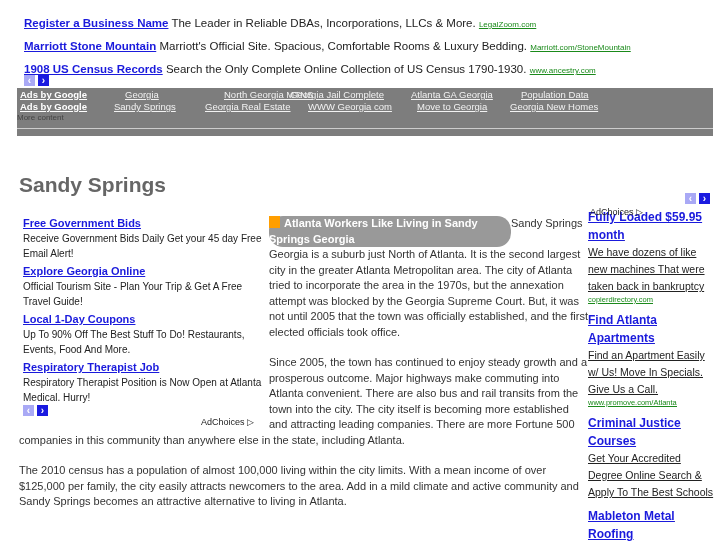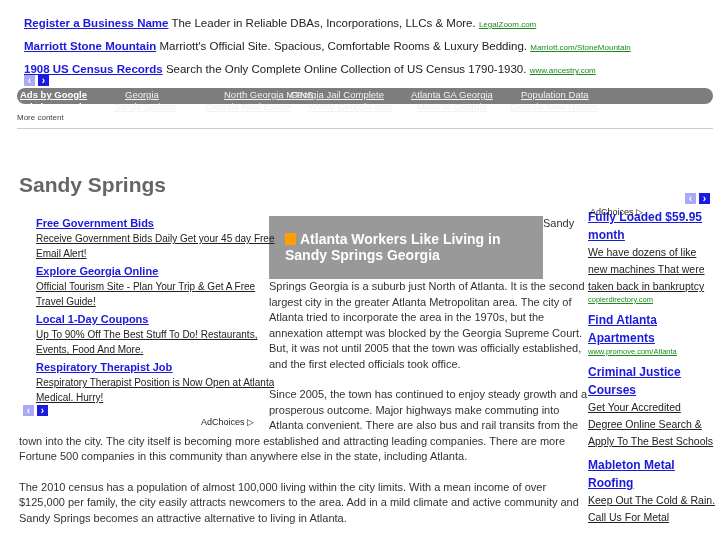--- a/index.html
+++ b/index.html
@@ -12,37 +12,37 @@
   .top-ad .d { color:#222; }
   .top-ad .u { color:#1a8a1a; font-size:8px; text-decoration:underline; }
   .navbtns { display:inline-flex; gap:3px; }
   .nb { width:11px; height:11px; display:inline-flex; align-items:center; justify-content:center;
         font-size:10px; font-weight:bold; color:#fff; line-height:11px; }
   .nb.prev { background:#a9a9f5; }
   .nb.next { background:#1a1ae0; }
   .top-nav { position:absolute; left:24px; top:75px; }
   .adchoices { font-size:9px; color:#222; position:absolute;margin-top:11px; }
   .adchoices .tri { font-size:9px; }
-  .linkbar { position:absolute; left:17px; top:88px; width:696px; height:16px; background:#7d7d7d;border-radius:17px; }
+  .linkbar { position:absolute; left:17px; top:88px; width:696px; height:48px; background:#7d7d7d; }
   .lb-row { position:absolute; left:0; height:12px; font-size:9.5px; line-height:12px; }
   .lb-row a { position:absolute; color:#f2f2f2; text-decoration:underline; white-space:nowrap; }
   .lb-row a.abg { font-weight:bold; color:#fff; }
   .morecontent { position:absolute; left:0; top:25px; font-size:8px; color:#444; }
   .hr { position:absolute; left:17px; top:128px; width:696px; height:1px; background:#ccc; }
   h1 { position:absolute; left:19px; top:173px; margin:0; font-size:21px; font-weight:bold; color:#666;
        font-family:"Liberation Sans", sans-serif; }
-  .left-ads { position:absolute; left:36px; top:216px; width:240px; font-size:10px; line-height:15px;text-decoration:underline; }
+  .left-ads { position:absolute; left:23px; top:216px; width:240px; font-size:10px; line-height:15px; }
   .la { margin-bottom:3px; }
   .la .t { font-weight:bold; color:#1a1adc; text-decoration:underline; font-size:11px; display:block; }
   .la .d { color:#222; }
   .left-nav { position:absolute; left:23px; top:405px; }
   .article { position:absolute; left:19px; top:216px; width:570px; font-size:11px; line-height:15.5px; color:#333; }
   .article p { margin:0 0 15px 0; }
   .float-spacer { float:left; width:250px; height:207px; }
-  .hbox-wrap { display:inline-block; width:242px; background:#999; color:#fff; font-weight:bold; font-size:14px; line-height:15.5px; vertical-align:top; padding:16px; }
+  .hbox-wrap { display:inline-block; width:242px; background:#999; color:#fff; font-weight:bold; font-size:11px; line-height:15.5px; vertical-align:top; padding:0;border-radius:14px; }
   .orange { display:inline-block; width:11px; height:12px; background:#ff9e00; vertical-align:-1px; margin-right:4px; }
   .right-ads { position:absolute; left:588px; top:192px; width:128px; font-size:10.5px; line-height:17px; }
   .ra { margin-bottom:6px;text-decoration:underline; }
   .ra .t { font-weight:bold; color:#1a1adc; text-decoration:underline; font-size:12px; line-height:18px; }
   .ra .d { color:#222; }
   .ra .u { color:#1a8a1a; font-size:7.5px; text-decoration:underline; line-height:10px; display:block; }
   .rh { height:16px; position:relative; }
 </style>
 </head>
 <body>
@@ -142,20 +142,21 @@
       <span class="nb next">›</span>
     </span>
   </div>
   <div class="ra">
     <a class="t" href="#">Fully Loaded $59.95 month</a>
     <div class="d">We have dozens of like new machines That were taken back in bankruptcy</div>
     <a class="u" href="#">copierdirectory.com</a>
   </div>
   <div class="ra">
     <a class="t" href="#">Find Atlanta Apartments</a>
+    <div class="d">Find an Apartment Easily w/ Us! Move In Specials. Give Us a Call.</div>
     <a class="u" href="#">www.promove.com/Atlanta</a>
   </div>
   <div class="ra">
     <a class="t" href="#">Criminal Justice Courses</a>
     <div class="d">Get Your Accredited Degree Online Search &amp; Apply To The Best Schools</div>
   </div>
   <div class="ra">
     <a class="t" href="#">Mableton Metal Roofing</a>
     <div class="d">Keep Out The Cold &amp; Rain. Call Us For Metal</div>
   </div>

